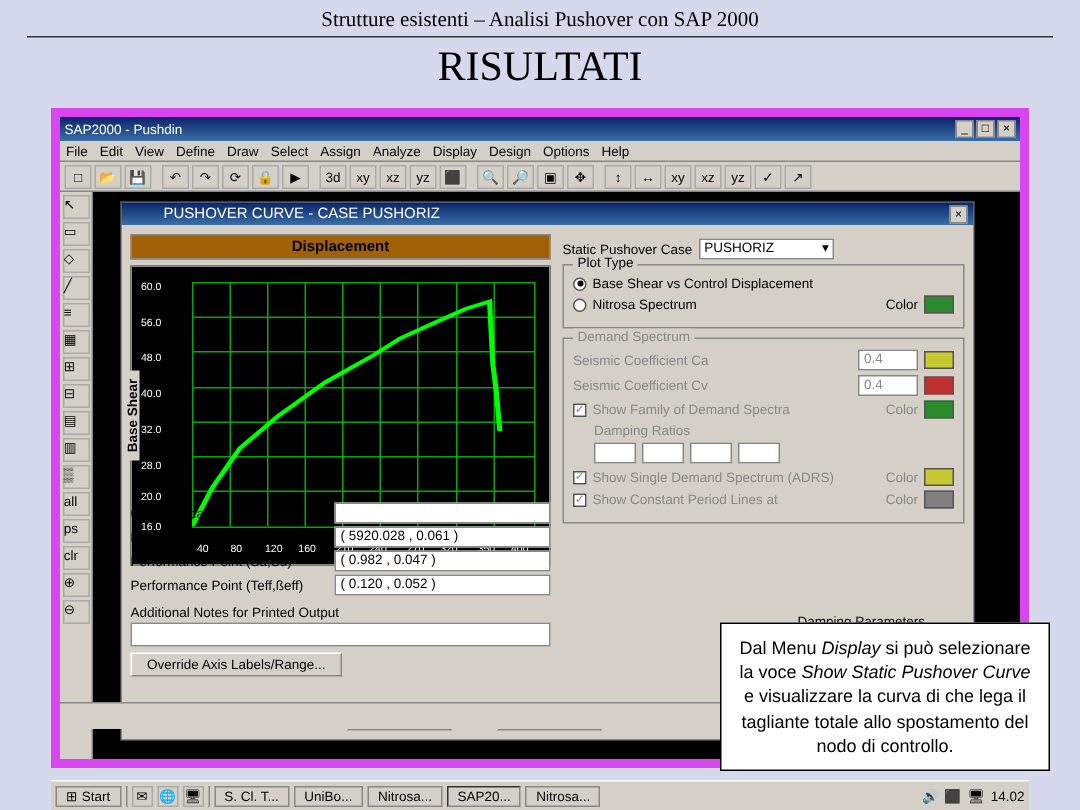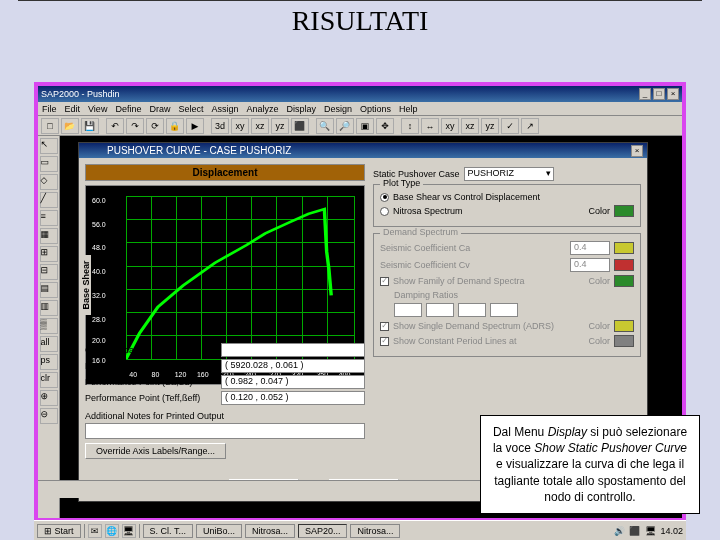--- a/index.html
+++ b/index.html
@@ -1,21 +1,21 @@
 <!DOCTYPE html>
 <html><head>
 <meta charset="utf-8">
 <style>
   * { box-sizing: border-box; margin: 0; padding: 0; font-family: "Tahoma", "Arial", sans-serif; }
   body { width: 720px; height: 540px; background: #d6d9ec; overflow: hidden; }
   .slide { width: 720px; height: 540px; position: relative; }
   .slide-header { text-align: center; font-size: 14px; font-family: "Times New Roman", serif; padding: 6px 0 2px; }
   .slide-hr { border: none; border-top: 1px solid #333; margin: 0 18px; }
   .slide-title { text-align: center; font-size: 28px; font-family: "Times New Roman", serif; padding: 4px 0 6px; }
-  .app-window { position: absolute; left: 34px; top: 82px; width: 652px; height: 440px; background: #d4d0c8; border: 4px solid #d946ef; }
+  .app-window { position: absolute; left: 34px; top: 72px; width: 652px; height: 440px; background: #d4d0c8; border: 6px solid #d946ef; }
   .app-titlebar { height: 16px; background: linear-gradient(#0a246a,#3a6ea5); display:flex; align-items:center; padding:0 3px; }
   .app-titlebar-text { color:#fff; font-size:9px; flex:1; }
   .win-btn { width:12px; height:12px; background:#d4d0c8; border:1px solid #888; margin-left:2px; font-size:8px; text-align:center; line-height:10px; }
   .menubar { height:14px; background:#d4d0c8; display:flex; align-items:center; padding:0 4px; font-size:9px; gap:8px; border-bottom:1px solid #888;}
   .toolbar { height:20px; background:#d4d0c8; display:flex; align-items:center; padding:0 3px; gap:2px; border-bottom:1px solid #888;}
   .tb-btn { width:18px; height:16px; background:#d4d0c8; border:1px solid #aaa; font-size:9px; display:flex; align-items:center; justify-content:center; }
   .tb-sep { width:3px; }
   .canvas-area { position:absolute; left:0; top:50px; right:0; bottom:0; background:#000; }
   .left-tools { position:absolute; left:0; top:0; width:22px; bottom:0; background:#d4d0c8; border-right:1px solid #888;}
   .left-tools .tb-btn { width:18px; height:16px; margin:2px auto; display:block;}
@@ -58,20 +58,21 @@
   .tray { margin-left:auto; display:flex; align-items:center; gap:4px; font-size:9px;}
   .statusbar { position:absolute; left:0; right:0; bottom:20px; height:18px; background:#d4d0c8; border-top:1px solid #888; display:flex; align-items:center; justify-content:flex-end; padding:0 6px; gap:6px;}
   .combo { background:#fff; border:1px solid #888; font-size:9px; padding:0 14px 0 3px; height:14px; position:relative;}
   .combo::after{content:"▾"; position:absolute; right:2px; top:0; font-size:9px;}
   .disabled { color:#888;}
 </style>
 </head>
 <body>
 
 <div class="slide">
+  <div class="slide-header">Strutture esistenti – Analisi Pushover con SAP 2000</div>
   <hr class="slide-hr">
   <div class="slide-title">RISULTATI</div>
 
   <div class="app-window">
     <div class="app-titlebar">
       <span class="app-titlebar-text">SAP2000 - Pushdin</span>
       <span class="win-btn">_</span>
       <span class="win-btn">□</span>
       <span class="win-btn">×</span>
     </div>

